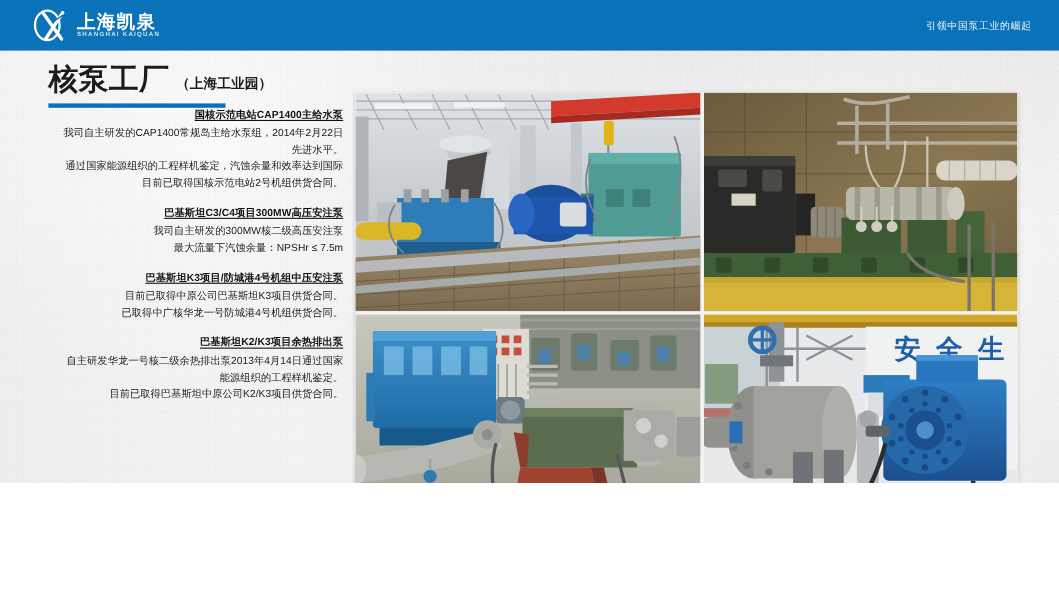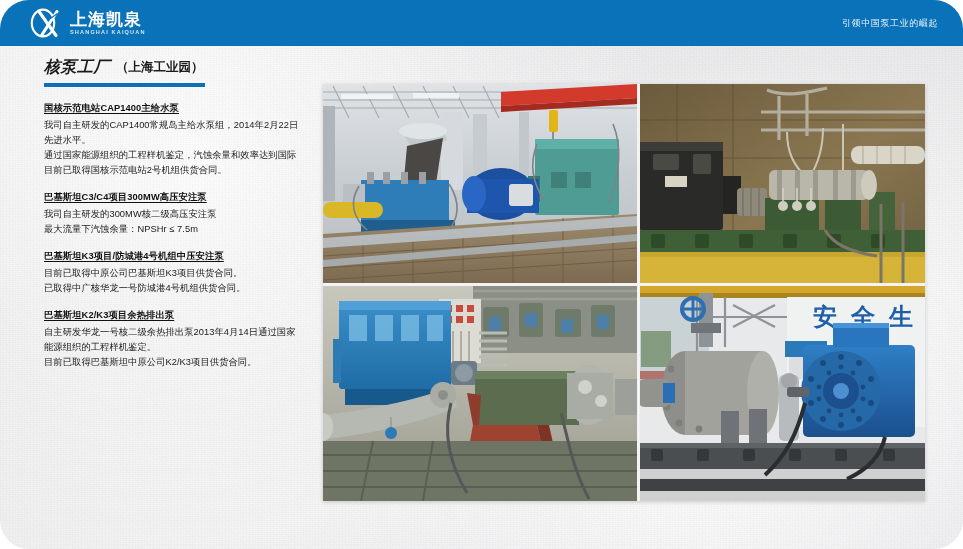--- a/index.html
+++ b/index.html
@@ -6,27 +6,26 @@
     margin: 0;
     padding: 0;
     background: #ffffff;
   }
   body {
     font-family: "Liberation Sans", "DejaVu Sans", sans-serif;
   }
   #slide {
     position: relative;
     width: 963px;
-    height: 549px;
+    height: 439px;
     overflow: hidden;
     background:
       radial-gradient(circle at 20% 30%, rgba(255,255,255,0.9) 0%, rgba(255,255,255,0) 55%),
       radial-gradient(circle at 75% 70%, rgba(255,255,255,0.85) 0%, rgba(255,255,255,0) 50%),
       linear-gradient(160deg, #ededef 0%, #e7e7e9 35%, #f1f1f2 70%, #e9e9ec 100%);
-    border-radius: 29px;
   }
   
   #slide::before {
     content: "";
     position: absolute;
     inset: 0;
     pointer-events: none;
     opacity: .55;
     background-image:
       repeating-linear-gradient(0deg, rgba(0,0,0,.022) 0px, rgba(0,0,0,.022) 1px, rgba(255,255,255,.02) 1px, rgba(255,255,255,.02) 2px),
@@ -96,44 +95,43 @@
     width: 268px;
     z-index: 3;
   }
   #title-row {
     display: flex;
     align-items: baseline;
     gap: 6px;
     padding-top: 0px;
   }
   #page-title {
-    font-size: 16px;
+    font-size: 27px;
     font-weight: 700;
     color: #1b1b1b;
     letter-spacing: .5px;
     line-height: 1.1;
-    font-style: italic;
   }
   #page-subtitle {
     font-size: 12.5px;
     font-weight: 700;
     color: #1b1b1b;
     letter-spacing: 0px;
     position: relative;
     top: -1px;
   }
   #title-rule {
     margin-top: 6px;
     width: 161px;
     height: 4px;
     background: #0d6fb8;
   }
 
   #sections {
-    margin-top: 15px;
+    text-align: right;
   }
   .section {
     margin-bottom: 13px;
   }
   .section:last-child { margin-bottom: 0; }
   .sec-head {
     font-size: 9.3px;
     font-weight: 700;
     color: #111111;
     text-decoration: underline;

